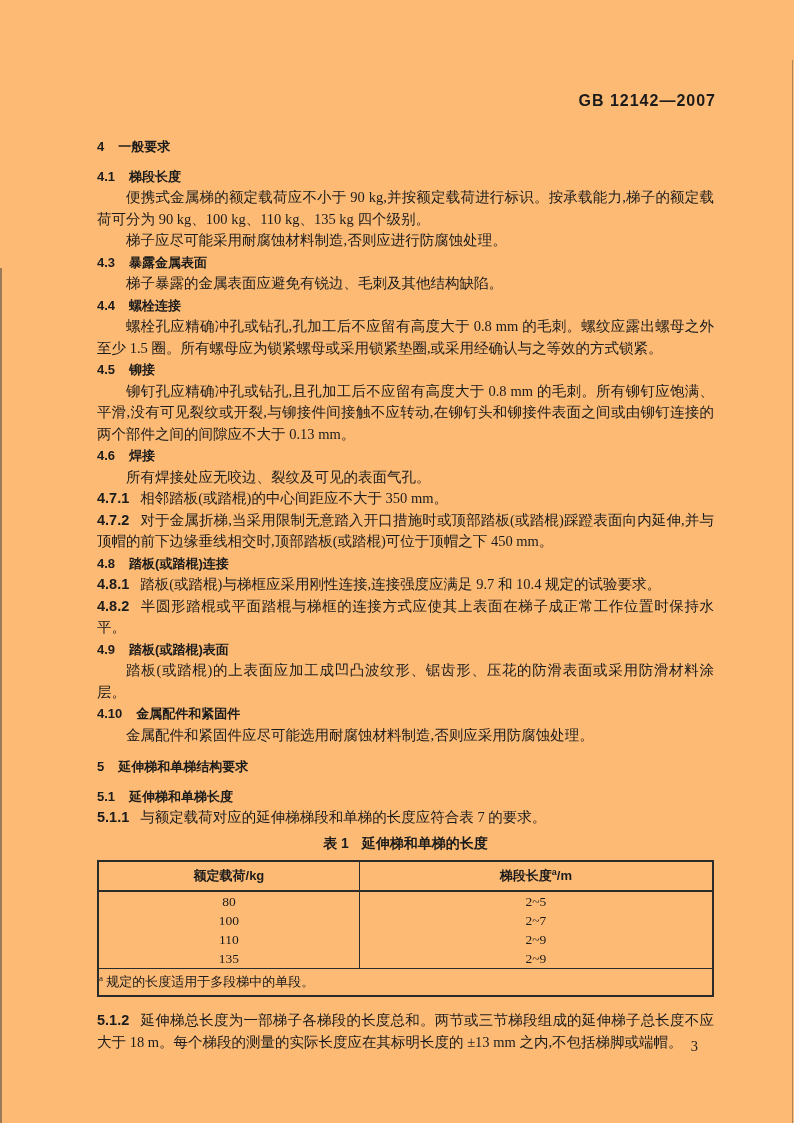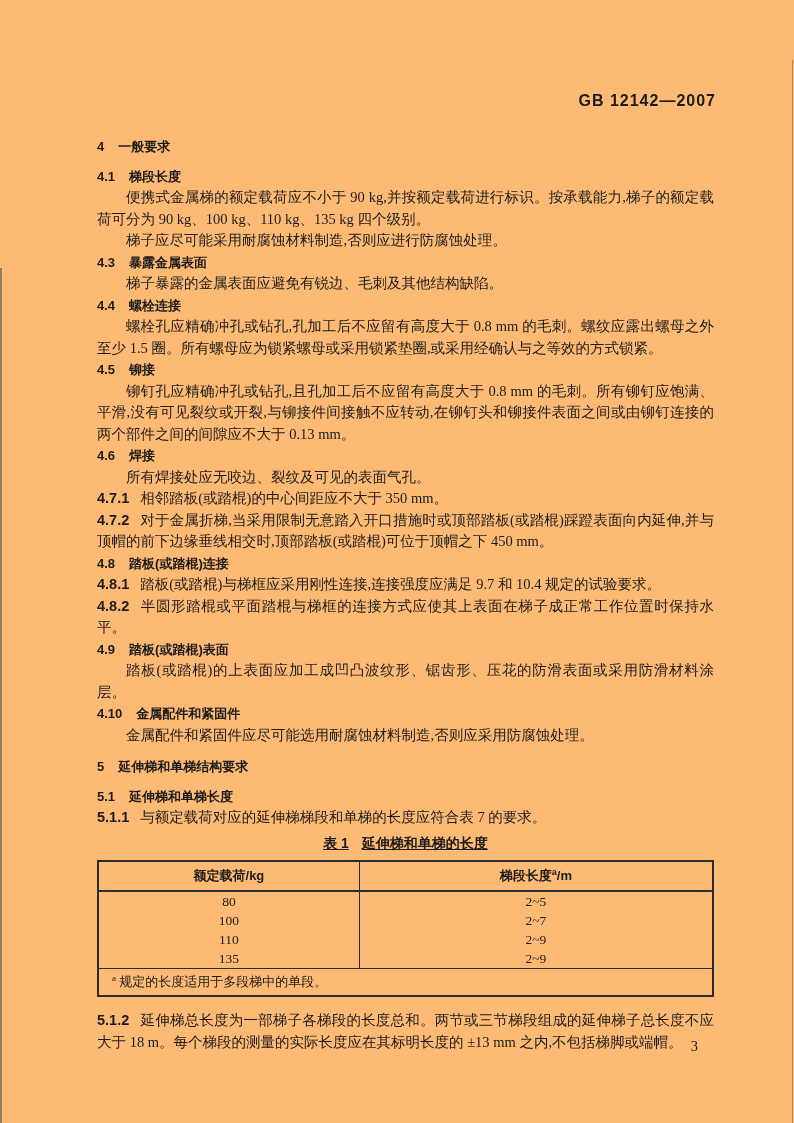--- a/index.html
+++ b/index.html
@@ -26,39 +26,39 @@
   .hnum { display:inline-block; margin-right:14px; }
   .p { margin:0; text-indent:29px; }
   .np { margin:0; }
   .cnum {
     font-family:"Liberation Sans","DejaVu Sans",sans-serif;
     font-weight:700; display:inline-block; margin-right:11px;
   }
   .tbl-caption {
     text-align:center; margin:4px 0 6px;
     font-family:"Liberation Sans","DejaVu Sans",sans-serif;
-    font-weight:700; font-size:14px;text-decoration:underline;
+    font-weight:700; font-size:14px;
   }
   .tbl-caption .cap-title { margin-left:13px; }
   table.t1 {
     width:100%; border-collapse:collapse;
     border:2px solid #2b2b2b; text-align:center;
     font-size:13.5px; line-height:normal;
   }
   .t1 th {
     font-family:"Liberation Sans","DejaVu Sans",sans-serif;
     font-weight:700; font-size:13px; height:26px;
     border-bottom:2px solid #2b2b2b;
     margin-top:24px;
   }
   .t1 th:first-child, .t1 tr.body-row td:first-child { border-right:1px solid #2b2b2b; }
   .t1 td { height:19px; padding:0; }
   .t1 tr.fn td {
     border-top:1px solid #2b2b2b; text-align:left;
-    height:26px; padding-left:13px; font-size:13px;
+    height:26px; font-size:13px;
   }
   sup { font-size:9px; line-height:0; }
   .p512 { margin-top:13px; }
   .page-num { position:absolute; right:96px; top:1038px; font-size:14.5px; }
   .edge-l { position:absolute; left:0; top:268px; bottom:0; width:2px; background:#3a3a3a; opacity:.5; }
   .edge-r { position:absolute; right:1px; top:60px; bottom:0; width:1px; background:#3a3a3a; opacity:.4; }
 </style>
 </head>
 <body>
 

